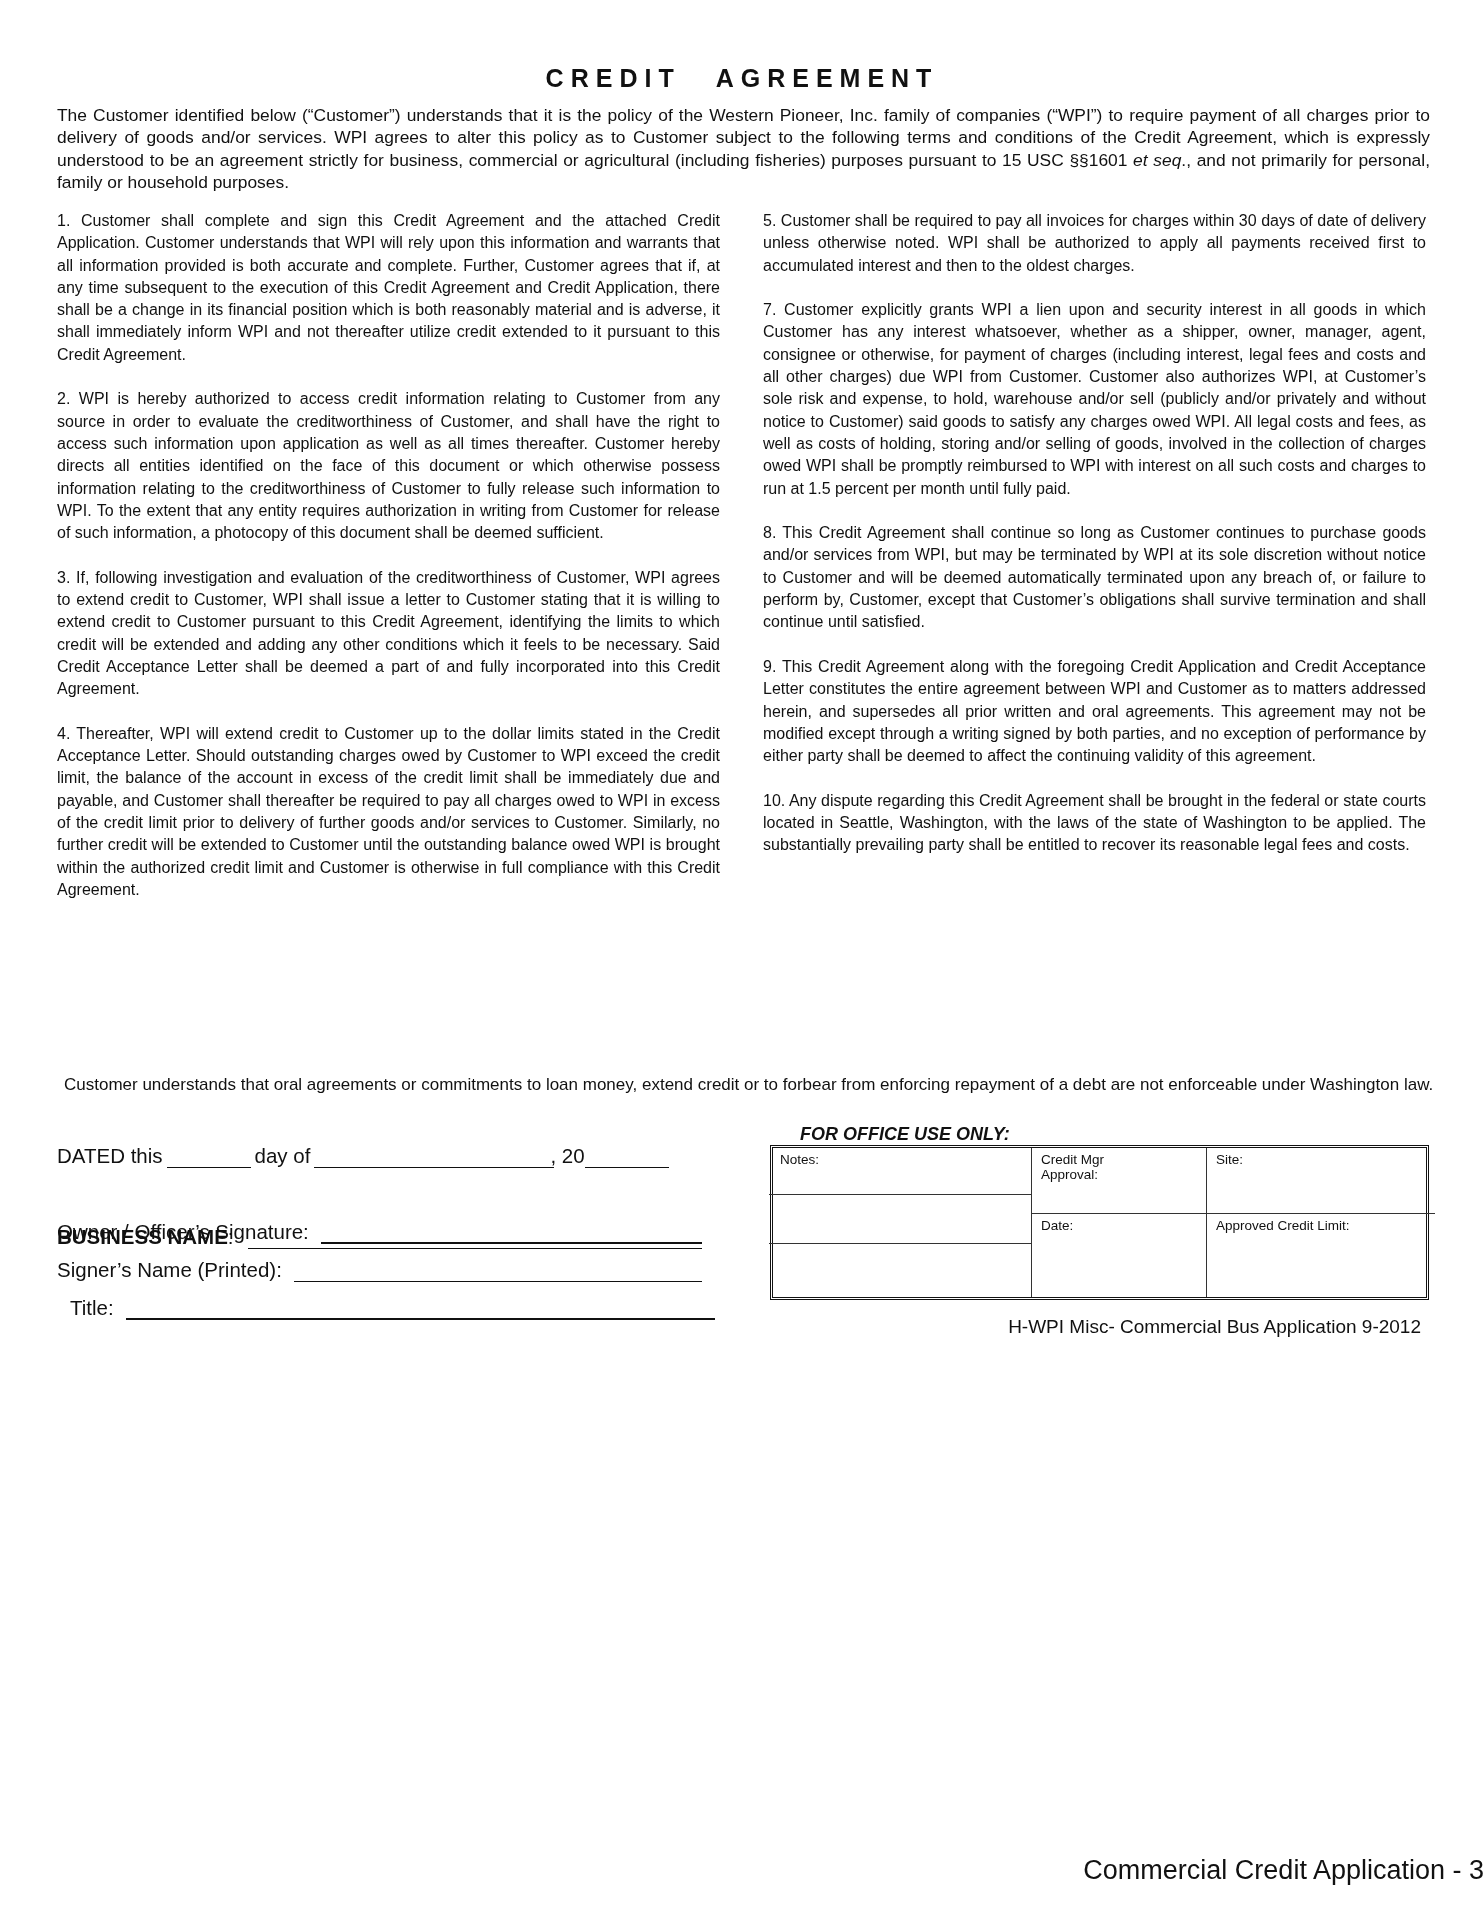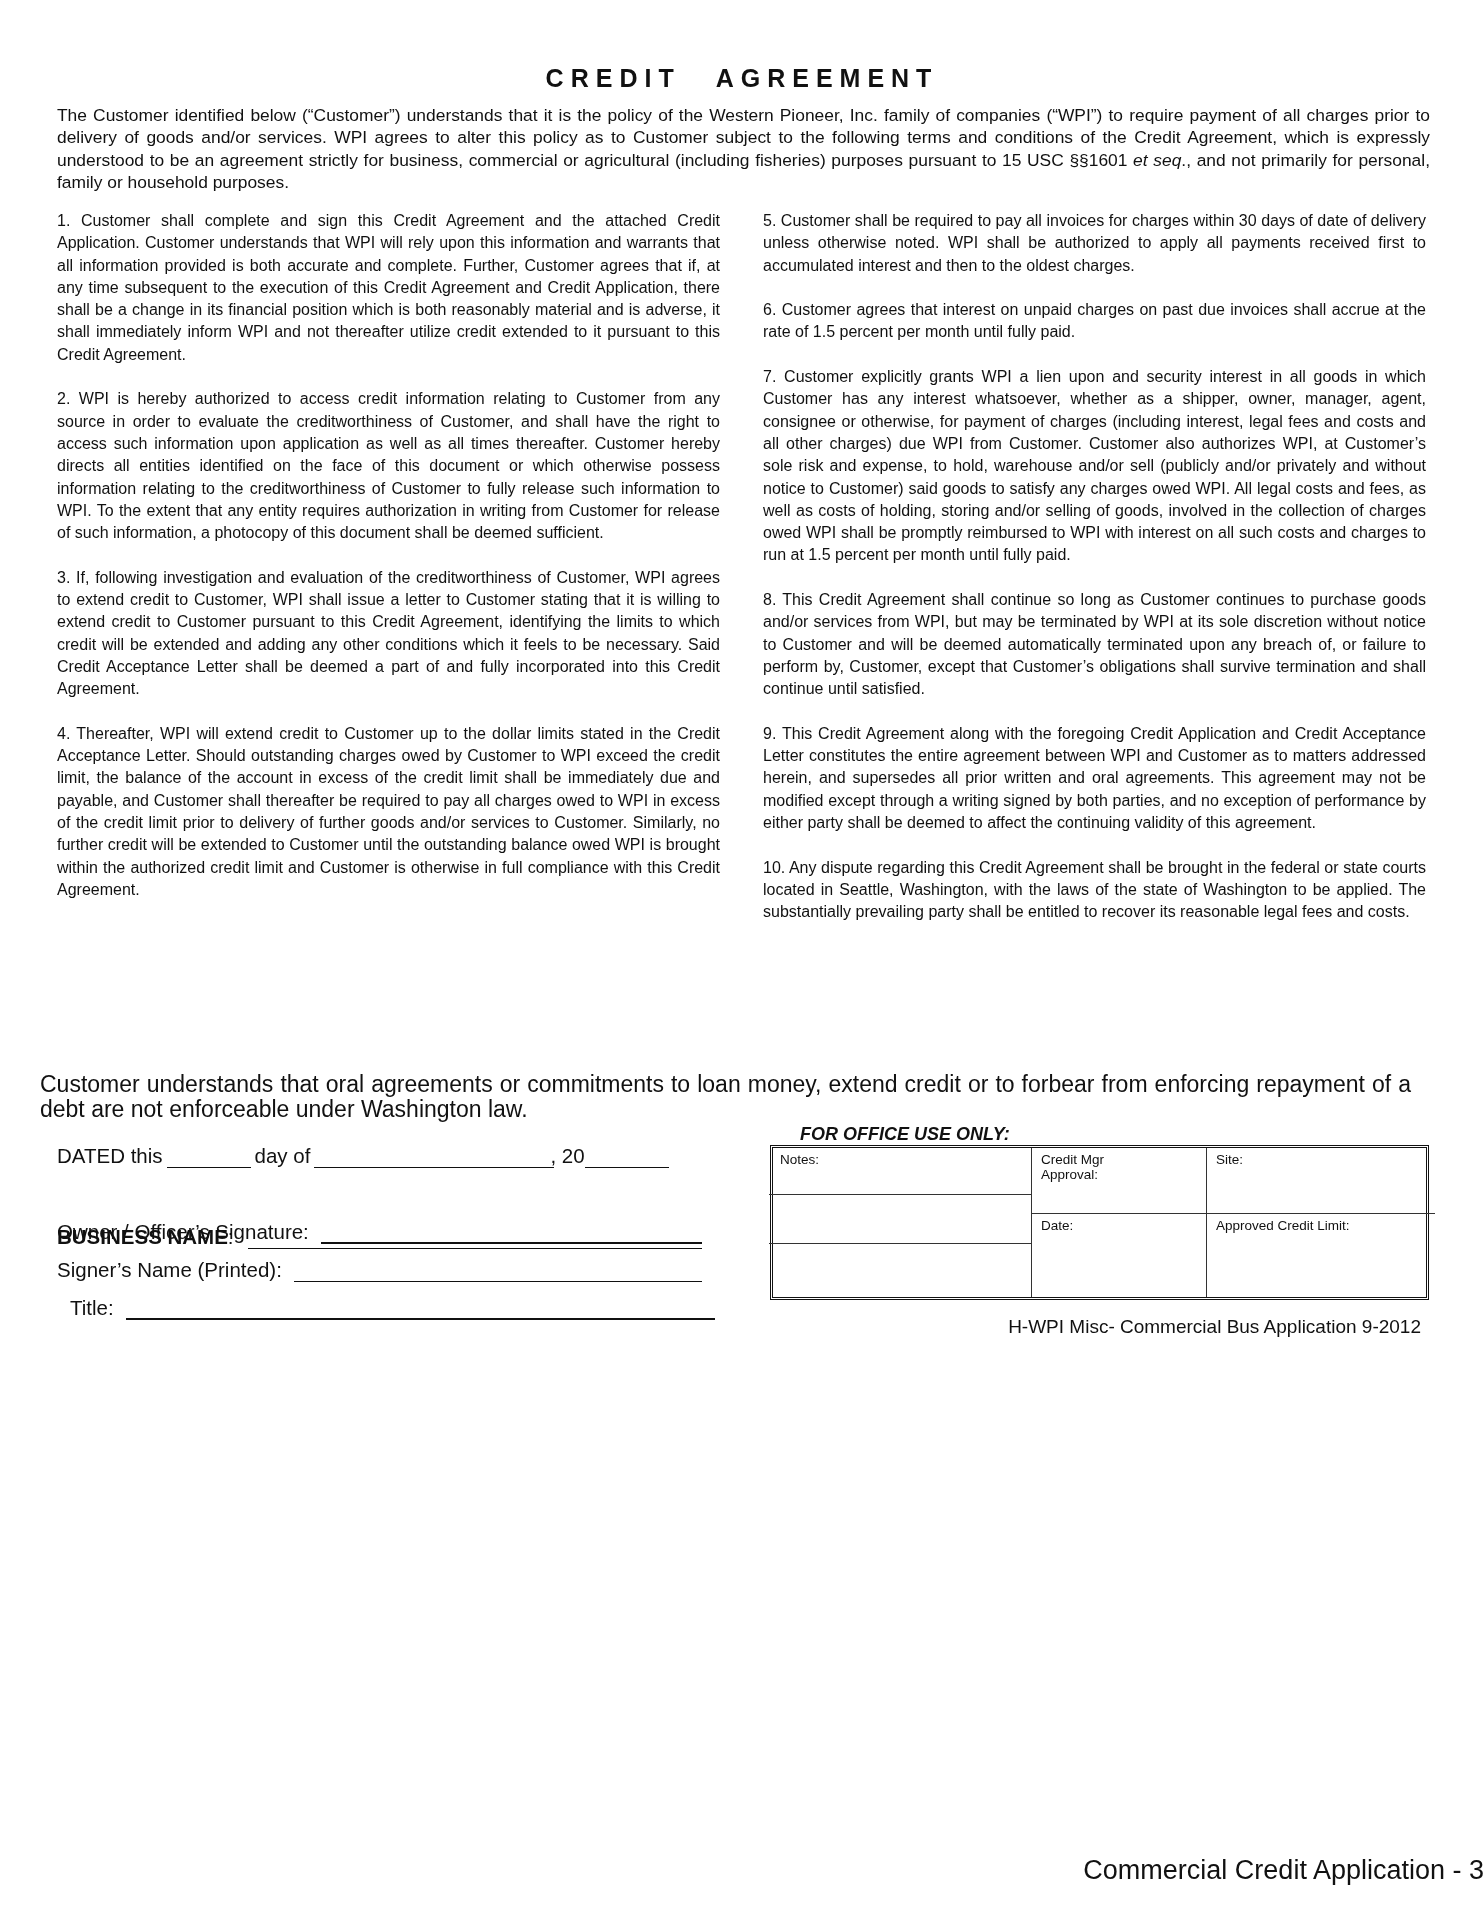--- a/index.html
+++ b/index.html
@@ -3,21 +3,21 @@
 <meta charset="utf-8">
 <style>
   html, body { margin: 0; padding: 0; background: #ffffff; }
   body { width: 1484px; height: 1920px; position: relative; overflow: hidden; color: #111; font-family: "Liberation Sans", sans-serif; }
   .title { position: absolute; left: 0; width: 1484px; top: 64px; text-align: center; font-size: 25px; font-weight: bold; letter-spacing: 7px; word-spacing: 22px; }
   .intro { position: absolute; left: 57px; width: 1373px; top: 104px; font-size: 17.4px; line-height: 22.3px; text-align: justify; }
   .col { position: absolute; top: 210px; font-size: 16px; line-height: 22.3px; text-align: justify; }
   .col.left { left: 57px; width: 663px; }
   .col.right { left: 763px; width: 663px; }
   .para { margin: 0 0 22.3px 0; }
-  .notice { position: absolute; left: 40px; width: 1371px; top: 1072px; font-size: 23px; line-height: 25px; text-align: justify; }
+  .notice { position: absolute; left: 64px; width: 1371px; top: 1072px; font-size: 17px; line-height: 25px; text-align: justify; }
   .sig { position: absolute; left: 57px; width: 645px; font-size: 20.5px; white-space: nowrap; display: flex; align-items: flex-end; }
   .sig .line { flex: 1; border-bottom: 1.3px solid #111; margin-left: 10px; height: 18px; }
   .sig .line.thick { border-bottom-width: 2.2px; }
   .sig .blank { display: inline-block; border-bottom: 1.3px solid #111; height: 18px; margin: 0 4px; }
   .office-label { position: absolute; left: 800px; top: 1124px; font-size: 18px; font-weight: bold; font-style: italic; }
   .office { position: absolute; left: 770px; top: 1145px; width: 659px; height: 155px; border: 3px double #111; box-sizing: border-box; }
   .cell { position: absolute; font-size: 13.5px; line-height: 15px; }
   .vline { position: absolute; top: 0; bottom: 0; width: 0; border-left: 1.3px solid #333; }
   .hline { position: absolute; height: 0; border-top: 1.3px solid #333; }
   .ref { position: absolute; right: 63px; top: 1316px; font-size: 19px; }
@@ -32,21 +32,20 @@
 
 <div class="col left">
   <p class="para">1.  Customer shall complete and sign this Credit Agreement and the attached Credit Application.  Customer understands that WPI will rely upon this information and warrants that all information provided is both accurate and complete.  Further, Customer agrees that if, at any time subsequent to the execution of this Credit Agreement and Credit Application, there shall be a change in its financial position which is both reasonably material and is adverse, it shall immediately inform WPI and not thereafter utilize credit extended to it pursuant to this Credit Agreement.</p>
   <p class="para">2.  WPI is hereby authorized to access credit information relating to Customer from any source in order to evaluate the creditworthiness of Customer, and shall have the right to access such information upon application as well as all times thereafter.  Customer hereby directs all entities identified on the face of this document or which otherwise possess information relating to the creditworthiness of Customer to fully release such information to WPI.  To the extent that any entity requires authorization in writing from Customer for release of such information, a photocopy of this document shall be deemed sufficient.</p>
   <p class="para">3.  If, following investigation and evaluation of the creditworthiness of Customer, WPI agrees to extend credit to Customer, WPI shall issue a letter to Customer stating that it is willing to extend credit to Customer pursuant to this Credit Agreement, identifying the limits to which credit will be extended and adding any other conditions which it feels to be necessary.  Said Credit Acceptance Letter shall be deemed a part of and fully incorporated into this Credit Agreement.</p>
   <p class="para">4.  Thereafter, WPI will extend credit to Customer up to the dollar limits stated in the Credit Acceptance Letter.  Should outstanding charges owed by Customer to WPI exceed the credit limit, the balance of the account in excess of the credit limit shall be immediately due and payable, and Customer shall thereafter be required to pay all charges owed to WPI in excess of the credit limit prior to delivery of further goods and/or services to Customer.  Similarly, no further credit will be extended to Customer until the outstanding balance owed WPI is brought within the authorized credit limit and Customer is otherwise in full compliance with this Credit Agreement.</p>
 </div>
 
 <div class="col right">
   <p class="para">5.  Customer shall be required to pay all invoices for charges within 30 days of date of delivery unless otherwise noted.  WPI shall be authorized to apply all payments received first to accumulated interest and then to the oldest charges.</p>
-  <p class="para">6.  Customer agrees that interest on unpaid charges on past due invoices shall accrue at the rate of 1.5 percent per month until fully paid.</p>
   <p class="para">7.  Customer explicitly grants WPI a lien upon and security interest in all goods in which Customer has any interest whatsoever, whether as a shipper, owner, manager, agent, consignee or otherwise, for payment of charges (including interest, legal fees and costs and all other charges) due WPI from Customer.  Customer also authorizes WPI, at Customer’s sole risk and expense, to hold, warehouse and/or sell (publicly and/or privately and without notice to Customer) said goods to satisfy any charges owed WPI.  All legal costs and fees, as well as costs of holding, storing and/or selling of goods, involved in the collection of charges owed WPI shall be promptly reimbursed to WPI with interest on all such costs and charges to run at 1.5 percent per month until fully paid.</p>
   <p class="para">8.  This Credit Agreement shall continue so long as Customer continues to purchase goods and/or services from WPI, but may be terminated by WPI at its sole discretion without notice to Customer and will be deemed automatically terminated upon any breach of, or failure to perform by, Customer, except that Customer’s obligations shall survive termination and shall continue until satisfied.</p>
   <p class="para">9.  This Credit Agreement along with the foregoing Credit Application and Credit Acceptance Letter constitutes the entire agreement between WPI and Customer as to matters addressed herein, and supersedes all prior written and oral agreements.  This agreement may not be modified except through a writing signed by both parties, and no exception of performance by either party shall be deemed to affect the continuing validity of this agreement.</p>
   <p class="para">10.  Any dispute regarding this Credit Agreement shall be brought in the federal or state courts located in Seattle, Washington, with the laws of the state of Washington to be applied.  The substantially prevailing party shall be entitled to recover its reasonable legal fees and costs.</p>
 </div>
 
 <div class="notice">Customer understands that oral agreements or commitments to loan money, extend credit or to forbear from enforcing repayment of a debt are not enforceable under Washington law.</div>
 
 <div class="sig" style="top:1144px;">
   <span>DATED this</span>

